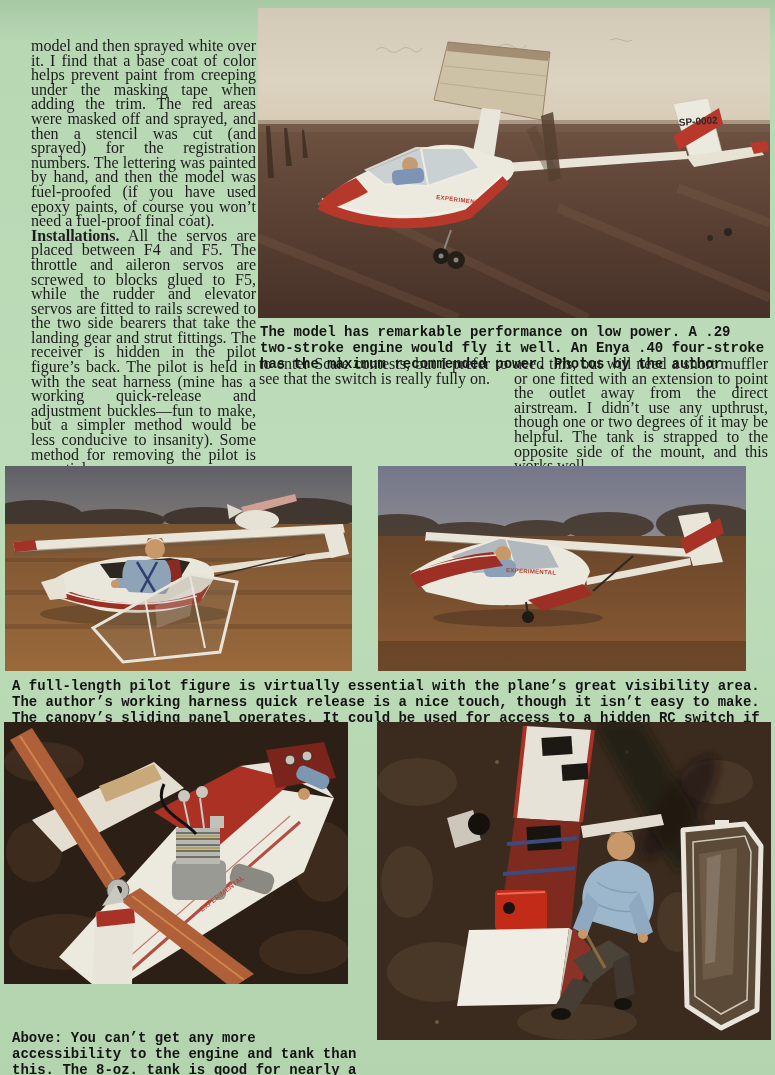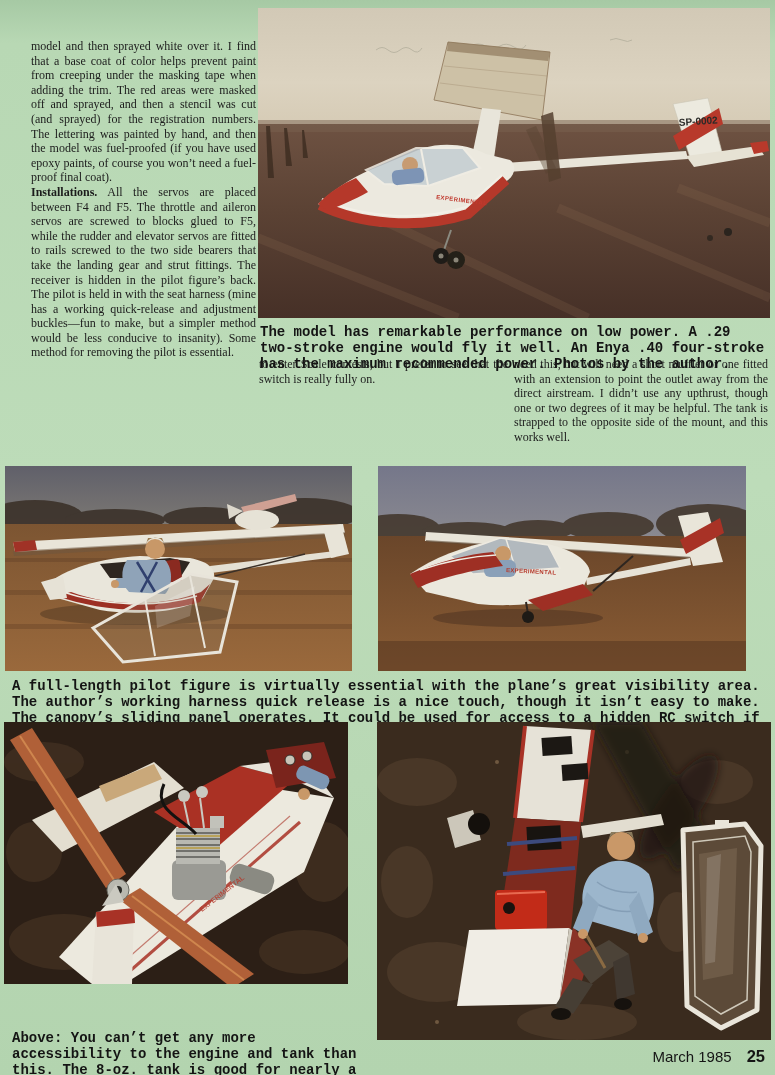--- a/index.html
+++ b/index.html
@@ -1,19 +1,19 @@
 <!DOCTYPE html>
 <html><head>
 <meta charset="utf-8">
 <style>
   html,body{margin:0;padding:0;}
   body{width:775px;height:1075px;position:relative;font-family:"Liberation Serif",serif;background:#b8d8b4;}
   .page{position:absolute;left:0;top:0;width:775px;height:1075px;overflow:hidden;
         background:linear-gradient(180deg,#a6c9a4 0%,#b8d8b4 4%,#bddcb9 45%,#b3d4af 100%);}
-  .bodytext{position:absolute;font-size:12px;line-height:14.6px;color:#1c1c1c;text-align:justify;}
+  .bodytext{position:absolute;font-size:16px;line-height:14.6px;color:#1c1c1c;text-align:justify;}
   .bodytext p{margin:0;}
   .bodytext p.sp{}
   .bodytext p.ind{text-indent:13px;}
   b.runin{font-weight:bold;}
   figure{margin:0;position:absolute;padding:0;}
   svg{display:block;}
   .cap{position:absolute;font-family:Liberation Mono, monospace;font-weight:bold;
        font-size:14px;line-height:16px;color:#141414;}
   .footer{position:absolute;top:1047px;left:520px;width:245px;text-align:right;
           font-family:"Liberation Sans",sans-serif;font-size:15px;color:#151515;}
@@ -359,17 +359,14 @@
         <polygon points="316,120 368,114 374,130 370,278 344,292 318,274" fill="none" stroke="#cfc9ba" stroke-width="1.5"></polygon>
         <polygon points="322,132 360,126 356,252 326,258" fill="#8a7660" opacity="0.4"></polygon>
         <polygon points="330,136 344,132 338,240 328,242" fill="#ffffff" opacity="0.15"></polygon>
         <rect x="338" y="98" width="14" height="8" fill="#e9e5da"></rect>
       </g>
     </svg>
   </figure>
 
   <div class="cap" style="left:12px;top:1030px;width:352px">Above: You can’t get any more accessibility to the engine and tank than this. The 8-oz. tank is good for nearly a half-hour on the Enya .40 four-cycle. Right: The pilot figure needs to be removable for access to radio components stowed behind. Windows: Plexiglas.</div>
 
-  <div class="footer">
-    <span>March 1985</span><span class="pg">25</span>
-  </div>
 
 </div>
 
 </body></html>

